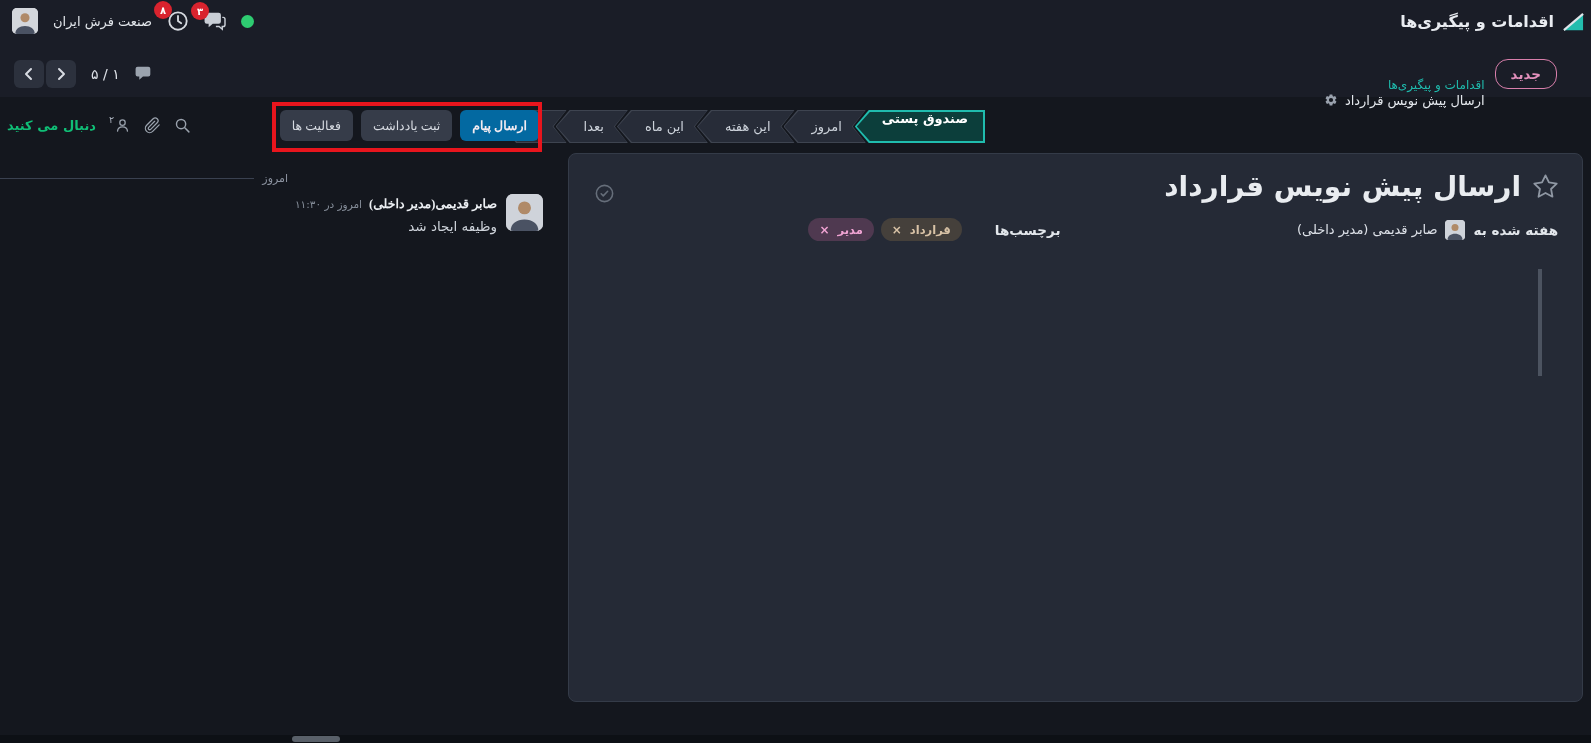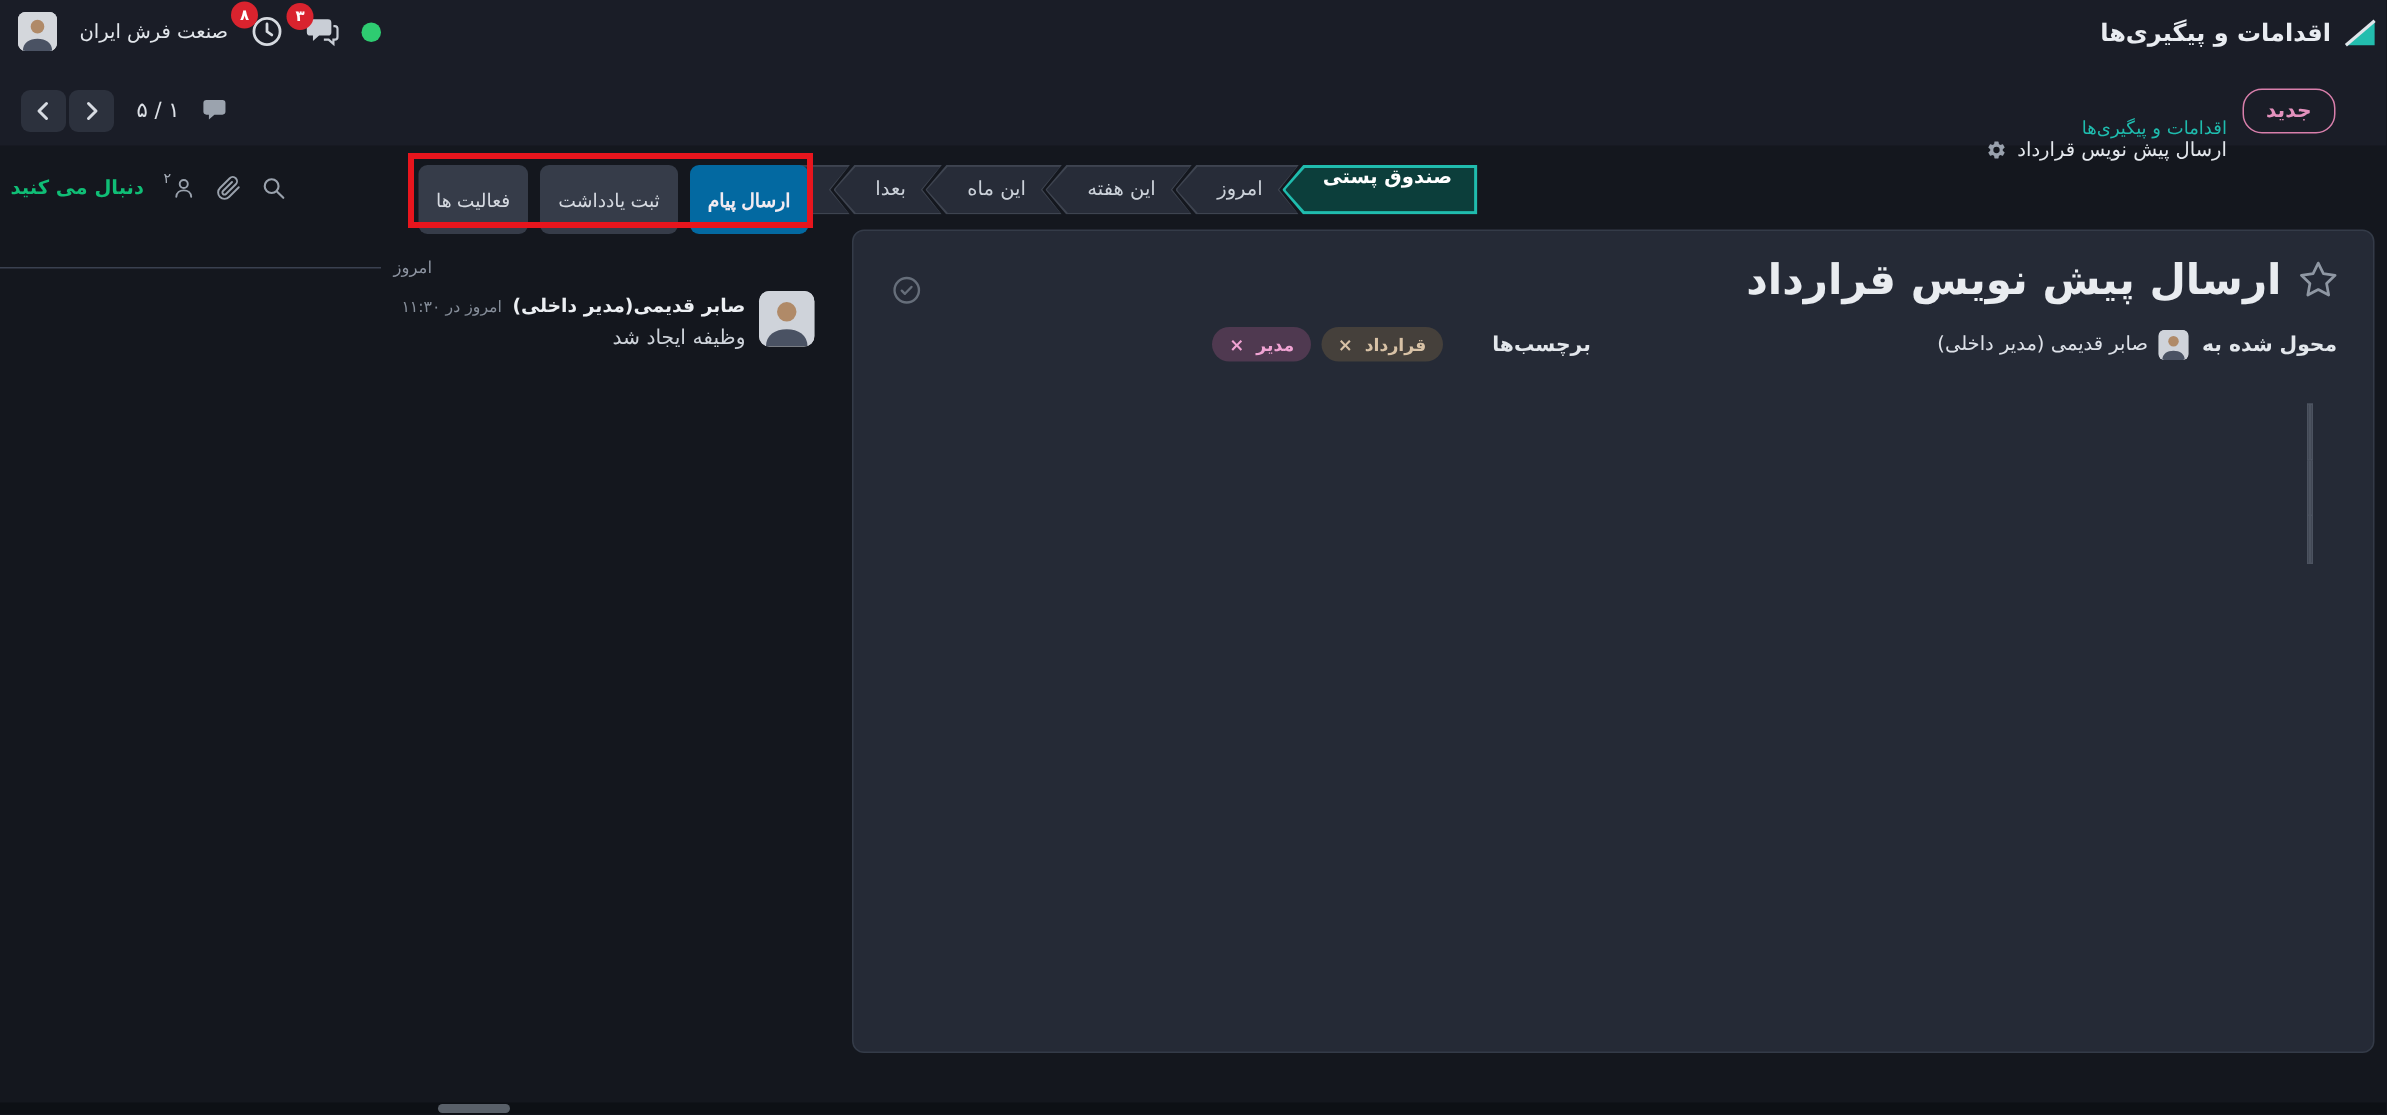--- a/index.html
+++ b/index.html
@@ -59,39 +59,39 @@
   .tab.selected .shape { background:#20bcae; clip-path:polygon(100% 0, 100% 100%, 14px 100%, 0 50%, 14px 0); }
   .tab.selected .fill  { inset:2px; background:#0c3e3b; clip-path:polygon(100% 0, 100% 100%, 13px 100%, 0 50%, 13px 0); }
   .tab.selected .lbl { color:#fff; font-weight:600; padding:0 17px 16px 27px; }
 
   
   .annotation { position:absolute; left:272px; top:102px; width:270px; height:50px; border:4px solid #e8151d; z-index:40; pointer-events:none; }
 
   
   .chatter-actions { position:absolute; top:110px; left:281px; width:258px; display:flex; gap:8px; z-index:6; }
   .btn-chat {
-    height:46px; padding:0 12px; border:none; border-radius:6px; background:#363c49;
-    color:#d6dae1; font-size:12.5px; font-family:Liberation Sans, sans-serif; cursor:pointer; white-space:nowrap;
+    height:31px; padding:0 12px; border:none; border-radius:6px; background:#363c49;
+    color:#d6dae1; font-size:12.5px; font-family:Liberation Serif, serif; cursor:pointer; white-space:nowrap;
   }
   .btn-chat.primary { background:#0369a1; color:#f2ebf1; font-weight:600; }
   .follow-row { position:absolute; top:117px; left:7px; display:flex; align-items:center; gap:13px; z-index:6; }
   .follow-label { font-size:13px; font-weight:700; color:#10be76; cursor:pointer; white-space:nowrap; }
   .followers { display:inline-flex; align-items:flex-start; cursor:pointer; }
   .followers sup { font-size:9.5px; color:#a9b0bb; margin-top:-3px; }
   .tool-icon { cursor:pointer; }
 
   .date-divider { position:absolute; top:172px; left:0; width:288px; display:flex; direction:ltr; align-items:center; gap:8px; }
   .date-divider .line { flex:1; height:1px; background:#3a4150; }
   .date-divider .txt { font-size:11px; color:#8d94a1; }
 
   .message { position:absolute; top:194px; left:0; width:543px; display:flex; gap:9px; align-items:flex-start; }
   .msg-avatar { width:37px; height:37px; border-radius:7px; }
   .msg-content { display:flex; flex-direction:column; gap:6px; padding-top:2px; }
   .msg-head { display:flex; align-items:baseline; gap:7px; }
-  .msg-author { font-size:12.5px; font-weight:700; color:#eceff3; }
+  .msg-author { font-size:12.5px; font-weight:700; color:#eceff3;font-family:Liberation Serif, serif; }
   .msg-time { font-size:10.5px; color:#868e9a; white-space:nowrap; }
   .msg-body { font-size:13.5px; color:#ced3da; }
 
   
   .panel { position:absolute; left:568px; top:153px; width:1015px; height:549px; background:#252a36; border:1px solid #343b48; border-radius:8px; }
   .check-icon { position:absolute; top:29px; left:25px; }
   .form-title-row { display:flex; align-items:center; gap:10px; padding:16px 22px 0 24px; }
   .form-title { margin:0; font-size:28px; font-weight:700; color:#e9ecf0; white-space:nowrap; }
   .fields { display:grid; grid-template-columns:1fr 1fr; column-gap:30px; padding:15px 24px 0 24px; }
   .field { display:flex; align-items:center; gap:9px; }
@@ -289,21 +289,21 @@
     <span>
       <svg width="29" height="29" viewBox="0 0 24 24">
           <path d="M12 2.8l2.85 5.85 6.45.9-4.7 4.5 1.15 6.4L12 17.4l-5.75 3.05 1.15-6.4-4.7-4.5 6.45-.9z" fill="none" stroke="#8f97a3" stroke-width="1.5" stroke-linejoin="round"></path>
         </svg>
     </span>
     <h1 class="form-title">ارسال پیش نویس قرارداد</h1>
   </div>
 
   <div class="fields">
     <div class="field">
-      <span class="field-label">محول شده به</span>
+      <span class="field-label">هفته شده به</span>
       <span class="assignee-value">
         <span class="avatar-box avatar-xs">
           <svg width="20" height="20" viewBox="0 0 24 24">
               <rect width="24" height="24" fill="#cfd3da"></rect>
               <circle cx="12" cy="9" r="4.2" fill="#b08a68"></circle>
               <path d="M3 24c0-5 4-7.5 9-7.5s9 2.5 9 7.5z" fill="#4a5263"></path>
             </svg>
         </span>
         <span>صابر قدیمی (مدیر داخلی)</span>
       </span>

